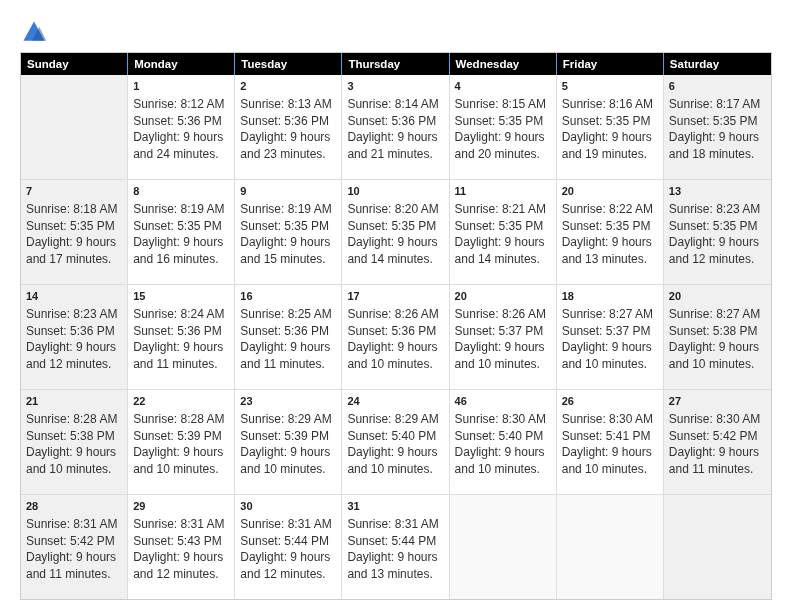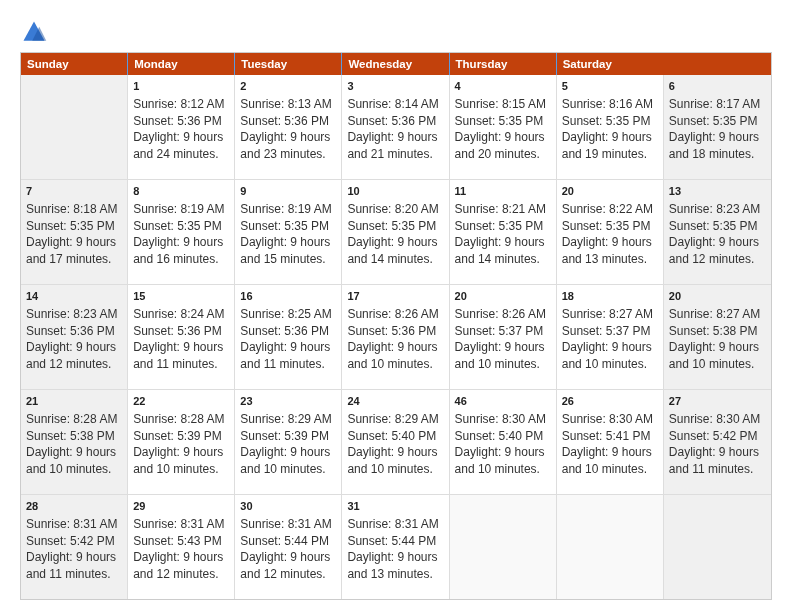--- a/index.html
+++ b/index.html
@@ -63,21 +63,21 @@
     }
     .calendar {
       flex: 1;
       display: flex;
       flex-direction: column;
       border: 1px solid #ccc;
     }
     .cal-header {
       display: grid;
       grid-template-columns: repeat(7, 1fr);
-      background: #c2410c;
+      background: #000000;
     }
     .cal-header-cell {
       color: #fff;
       font-size: 11.5px;
       font-weight: bold;
       padding: 5px 6px;
       text-align: left;
       border-right: 1px solid #5a9ae0;
     }
     .cal-header-cell:last-child { border-right: none; }
@@ -137,22 +137,23 @@
       <div class="month-title"></div>
       <div class="subtitle"></div>
     </div>
   </div>
 
   <div class="calendar">
     <div class="cal-header">
     <div class="cal-header-cell">Sunday</div>
         <div class="cal-header-cell">Monday</div>
         <div class="cal-header-cell">Tuesday</div>
+        <div class="cal-header-cell">Thursday</div>
         <div class="cal-header-cell">Wednesday</div>
-        <div class="cal-header-cell">Thursday</div>
+        <div class="cal-header-cell">Friday</div>
         <div class="cal-header-cell">Saturday</div>
       </div>
     <div class="cal-body">
     <div class="cal-row">
           <div class="cal-cell empty shaded"></div>
           <div class="cal-cell">
             <span class="day-num">1</span>
             <div class="cell-text">Sunrise: 8:12 AM<br>Sunset: 5:36 PM<br>Daylight: 9 hours<br>and 24 minutes.</div>
           </div>
           <div class="cal-cell">

